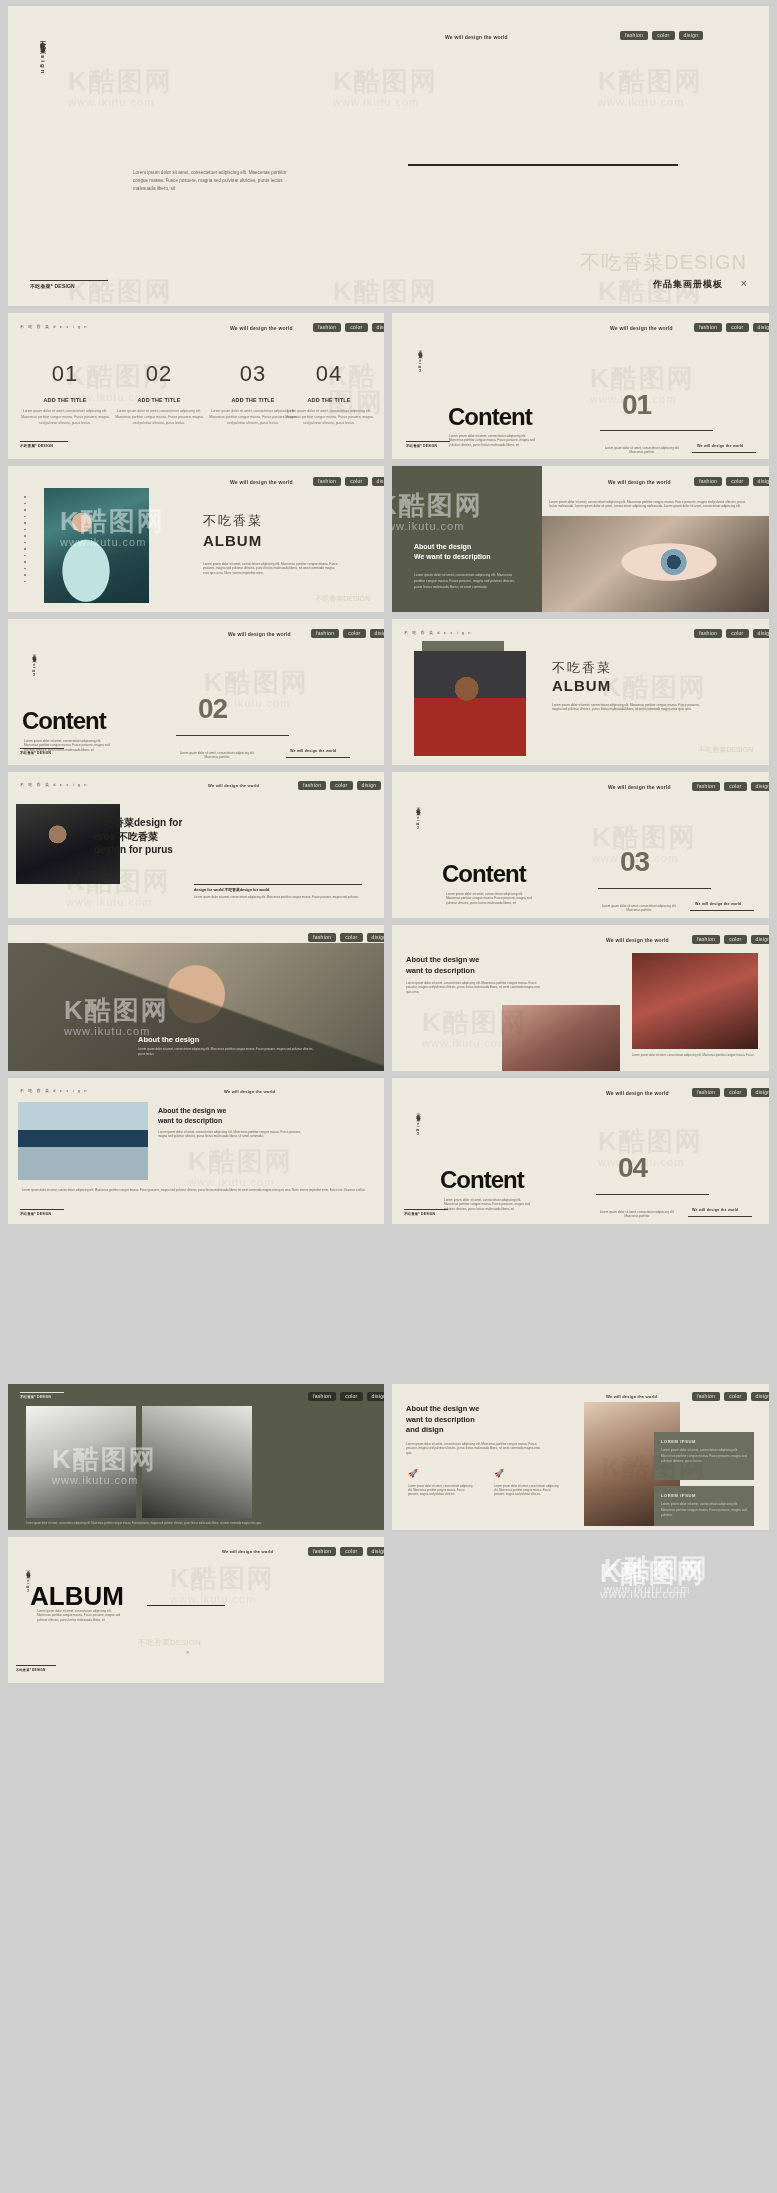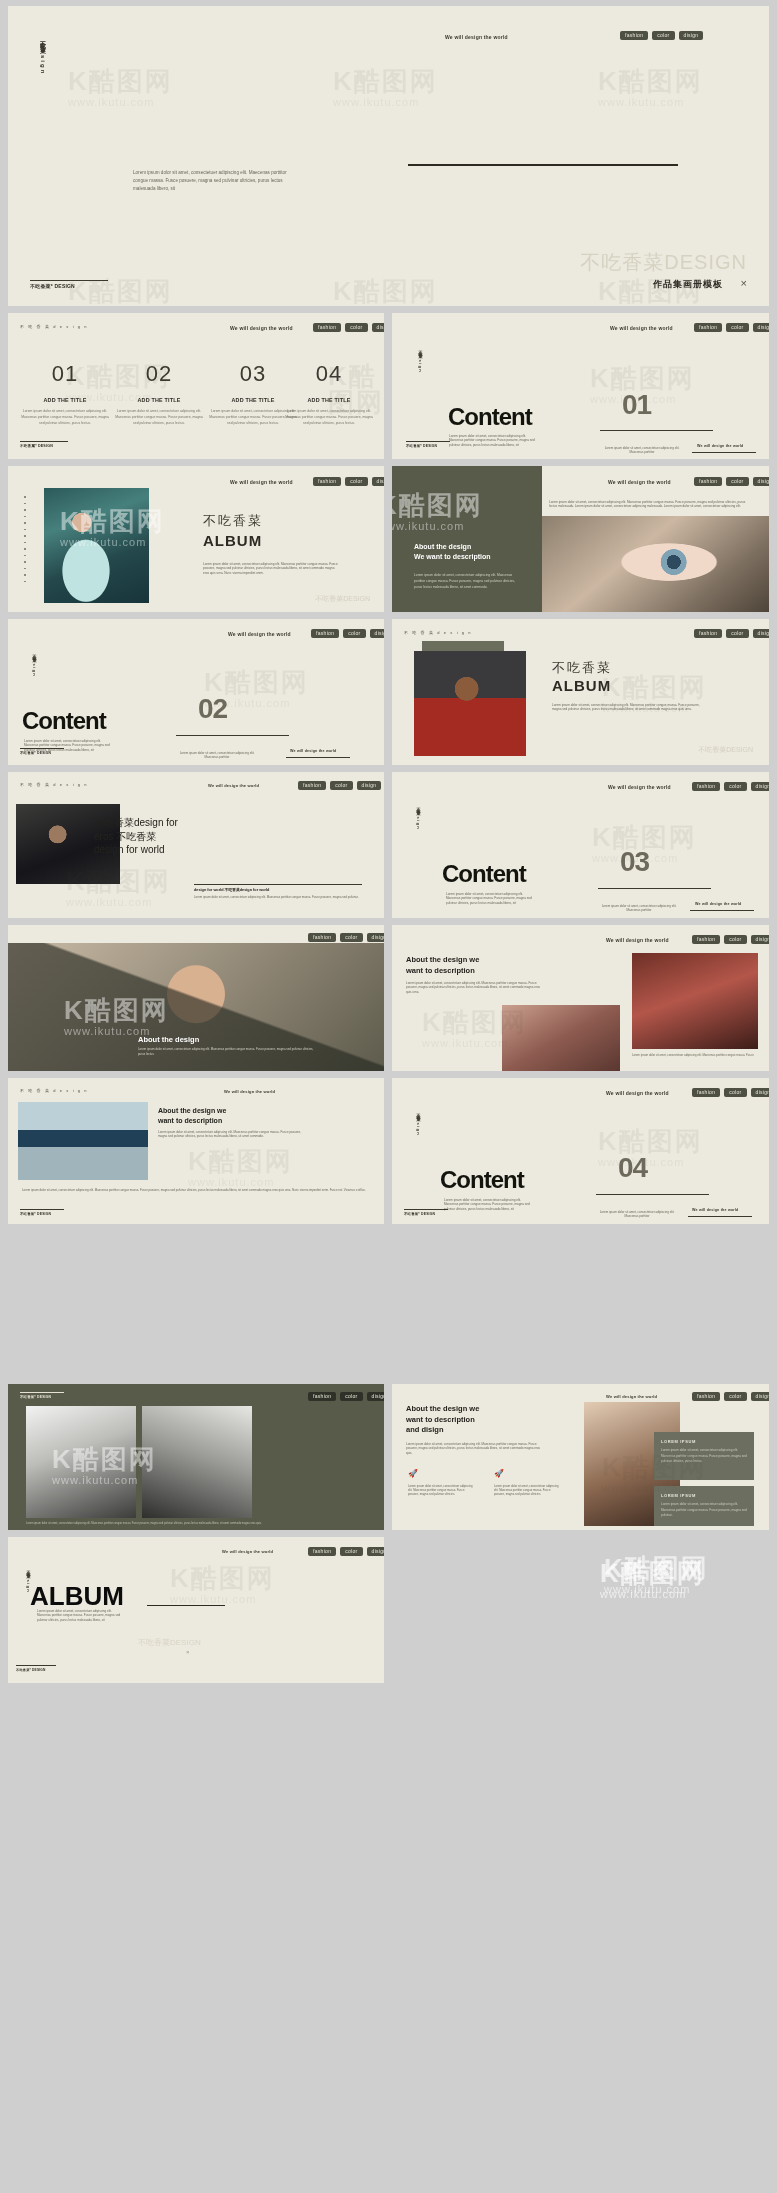--- a/index.html
+++ b/index.html
@@ -362,24 +362,24 @@
 
   <section class="slide" id="s-dfw">
     <div class="brandtiny" style="left:12px; top:10px;">不 吃 香 菜 d e s i g n</div>
     <div class="wwd" style="left:200px; top:11px; font-size:4px;">We will design the world</div>
     <div class="tagbar" style="left:290px; top:9px;">
       <span class="tag">fashion</span>
       <span class="tag">color</span>
       <span class="tag">disign</span>
     </div>
     <div class="photo ph-man2" style="left:8px; top:32px; width:104px; height:80px;"></div>
-    <div style="position:absolute; left:86px; top:44px; width:220px; font-size:10px; font-weight:normal; color:#23231d; line-height:1.35;">
+    <div style="position:absolute; left:86px; top:44px; width:220px; font-size:10px; font-weight:bold; color:#23231d; line-height:1.35;">
       <span>不吃香菜design for</span><br>
       <span>eros 不吃香菜</span><br>
-      <span>design for world</span>
+      <span>design for purus</span>
     </div>
     <div class="rule" style="position:absolute; left:186px; top:112px; width:168px;"></div>
     <div style="position:absolute; left:186px; top:115px; font-size:3.8px; font-weight:bold; color:#23231d;">design for world 不吃香菜design for world</div>
     <p class="lorem" style="position:absolute; left:186px; top:123px; width:170px; font-size:2.9px;">Lorem ipsum dolor sit amet, consectetuer adipiscing elit. Maecenas porttitor congue massa. Fusce posuere, magna sed pulvinar.</p>
     <div class="wm dark" style="left:58px; top:96px;">
         <div class="k">K酷图网</div>
         <div class="u">www.ikutu.com</div>
       </div>
   </section>
 

